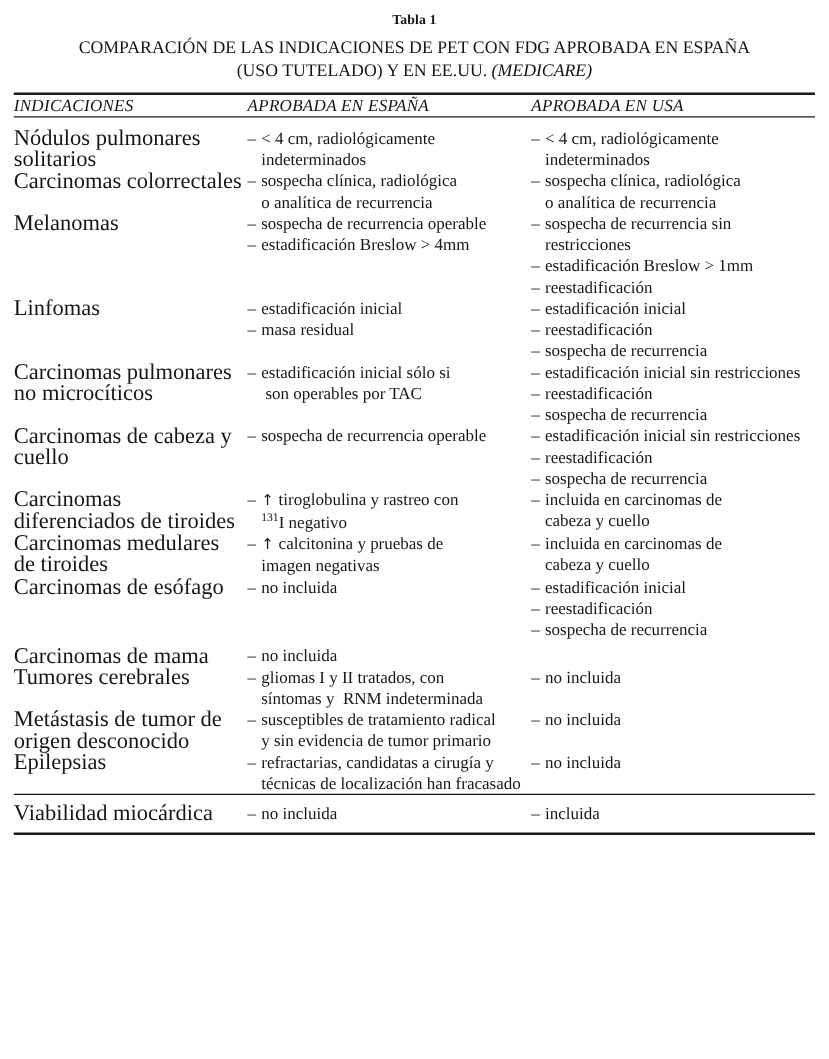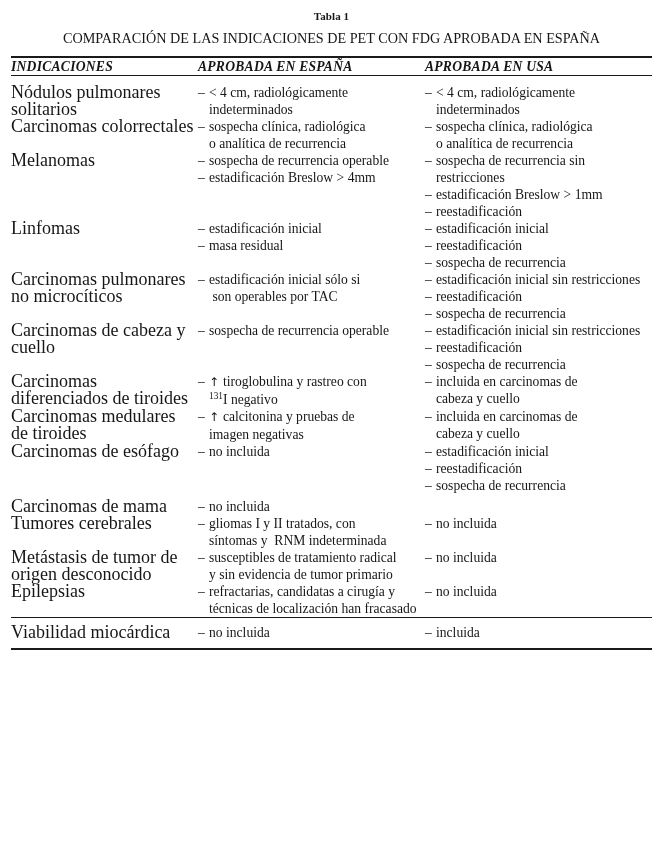--- a/index.html
+++ b/index.html
@@ -77,21 +77,21 @@
     vertical-align: top;
     text-align: left;
     padding: 0;
     font-size: 13.6px;
     line-height: 17px;
   }
 
   
   thead th {
     font-style: italic;
-    font-weight: bold;
+    font-weight: normal;
     font-size: 13.8px;
     letter-spacing: 0.25px;
     padding-top: 6px;
     padding-bottom: 6px;
     margin-left: 28px;
   }
 
   
   tbody td {
     padding-top: 9px;
@@ -149,20 +149,21 @@
 </style>
 </head>
 <body>
 
 <div class="page">
 
   <div class="caption">
     <div class="tabla-number">Tabla 1</div>
     <div class="caption-title">
       <span class="line">COMPARACIÓN DE LAS INDICACIONES DE PET CON FDG APROBADA EN ESPAÑA</span>
+      <span class="line"><span>(USO TUTELADO) Y EN EE.UU. </span><span class="medicare">(MEDICARE)</span></span>
     </div>
   </div>
 
   <hr class="rule-thick rule-top">
 
   <table class="pet">
     <colgroup>
       <col class="c1">
         <col class="c2">
         <col class="c3">

